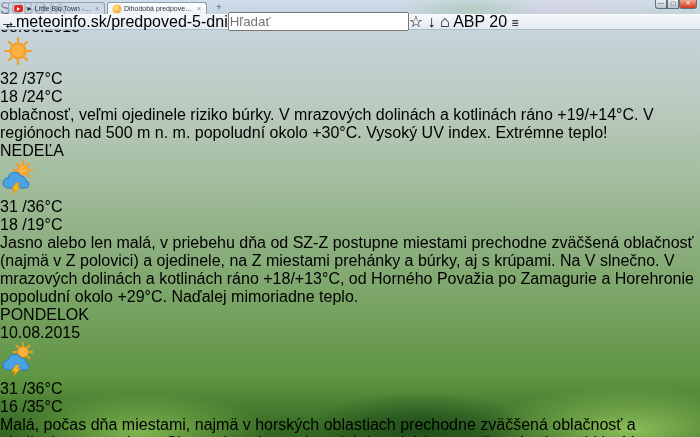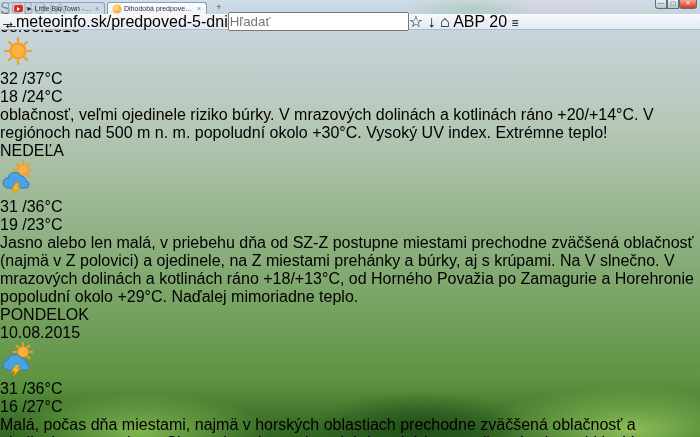--- a/index.html
+++ b/index.html
@@ -257,21 +257,21 @@
                   <line x1="10" y1="25" x2="12.5" y2="22.5"></line>
                   <line x1="25.5" y1="9.5" x2="28" y2="7"></line>
                 </g>
                 <circle cx="19" cy="16" r="8.5" fill="#f59d20"></circle>
                 <circle cx="19" cy="16" r="6.5" fill="#fbb042"></circle>
               </svg></div>
     <div class="ftemps">
       <div class="hi">32 /37°C</div>
       <div class="lo">18 /24°C</div>
     </div>
-    <div class="fdesc">oblačnosť, veľmi ojedinele riziko búrky. V mrazových dolinách a kotlinách ráno +20/+14°C. V regiónoch nad 500 m n. m. popoludní okolo +30°C. Vysoký UV index. Extrémne teplo!</div>
+    <div class="fdesc">oblačnosť, veľmi ojedinele riziko búrky. V mrazových dolinách a kotlinách ráno +19/+14°C. V regiónoch nad 500 m n. m. popoludní okolo +30°C. Vysoký UV index. Extrémne teplo!</div>
   </div>
 
   <div class="frow">
     <div class="fday">
       <div class="dname">NEDEĽA</div>
     </div>
     <div class="ficon"><svg width="36" height="34" viewBox="0 0 36 34">
                 <g stroke="#f59d20" stroke-width="1.8" stroke-linecap="round">
                   <line x1="23" y1="1" x2="23" y2="3.5"></line>
                   <line x1="13.5" y1="10" x2="16" y2="10"></line>
@@ -280,21 +280,21 @@
                   <line x1="27.7" y1="14.7" x2="29.5" y2="16.5"></line>
                   <line x1="27.7" y1="5.3" x2="29.5" y2="3.5"></line>
                 </g>
                 <circle cx="23" cy="10" r="5.8" fill="#f59d20"></circle>
                 <circle cx="23" cy="10" r="4.4" fill="#fbb042"></circle>
                 <path d="M8 28 a5 5 0 0 1 0-10 a7 7 0 0 1 13-2 a5 5 0 0 1 5 5 a3.5 3.5 0 0 1 -1 7 z" fill="#4aa2e2" stroke="#2f7cbf" stroke-width="1"></path>
                 <polygon points="16,23 11.5,29.5 15,29.5 13.5,34 20.5,26.5 17,26.5 19.5,23" fill="#fdb813" stroke="#e88a00" stroke-width="0.6"></polygon>
               </svg></div>
     <div class="ftemps">
       <div class="hi">31 /36°C</div>
-      <div class="lo">19 /23°C</div>
+      <div class="lo">18 /19°C</div>
     </div>
     <div class="fdesc">Jasno alebo len malá, v priebehu dňa od SZ-Z postupne miestami prechodne zväčšená oblačnosť (najmä v Z polovici) a ojedinele, na Z miestami prehánky a búrky, aj s krúpami. Na V slnečno. V mrazových dolinách a kotlinách ráno +18/+13°C, od Horného Považia po Zamagurie a Horehronie popoludní okolo +29°C. Naďalej mimoriadne teplo.</div>
   </div>
 
   <div class="frow">
     <div class="fday">
       <div class="dname">PONDELOK</div>
       <div class="ddate">10.08.2015</div>
     </div>
     <div class="ficon"><svg width="36" height="34" viewBox="0 0 36 34">
@@ -306,21 +306,21 @@
                   <line x1="27.7" y1="14.7" x2="29.5" y2="16.5"></line>
                   <line x1="27.7" y1="5.3" x2="29.5" y2="3.5"></line>
                 </g>
                 <circle cx="23" cy="10" r="5.8" fill="#f59d20"></circle>
                 <circle cx="23" cy="10" r="4.4" fill="#fbb042"></circle>
                 <path d="M8 28 a5 5 0 0 1 0-10 a7 7 0 0 1 13-2 a5 5 0 0 1 5 5 a3.5 3.5 0 0 1 -1 7 z" fill="#4aa2e2" stroke="#2f7cbf" stroke-width="1"></path>
                 <polygon points="16,23 11.5,29.5 15,29.5 13.5,34 20.5,26.5 17,26.5 19.5,23" fill="#fdb813" stroke="#e88a00" stroke-width="0.6"></polygon>
               </svg></div>
     <div class="ftemps">
       <div class="hi">31 /36°C</div>
-      <div class="lo">16 /27°C</div>
+      <div class="lo">16 /35°C</div>
     </div>
     <div class="fdesc">Malá, počas dňa miestami, najmä v horských oblastiach prechodne zväčšená oblačnosť a ojedinele, na strednom Slovensku miestami, prehánky a búrky, s možnosťou krupobitia. V regiónoch nad 500 m n. m. a na S pohraničí aj nižšie ráno len okolo +14°C a popoludní okolo +29°C. Naďalej mimoriadne teplo.</div>
   </div>
 
 </div>
 
       <div class="vscroll">
         <div class="varrow up"><span class="tri-up"></span></div>
         <div class="vthumb"></div>
         <div class="varrow down"><span class="tri-down"></span></div>

